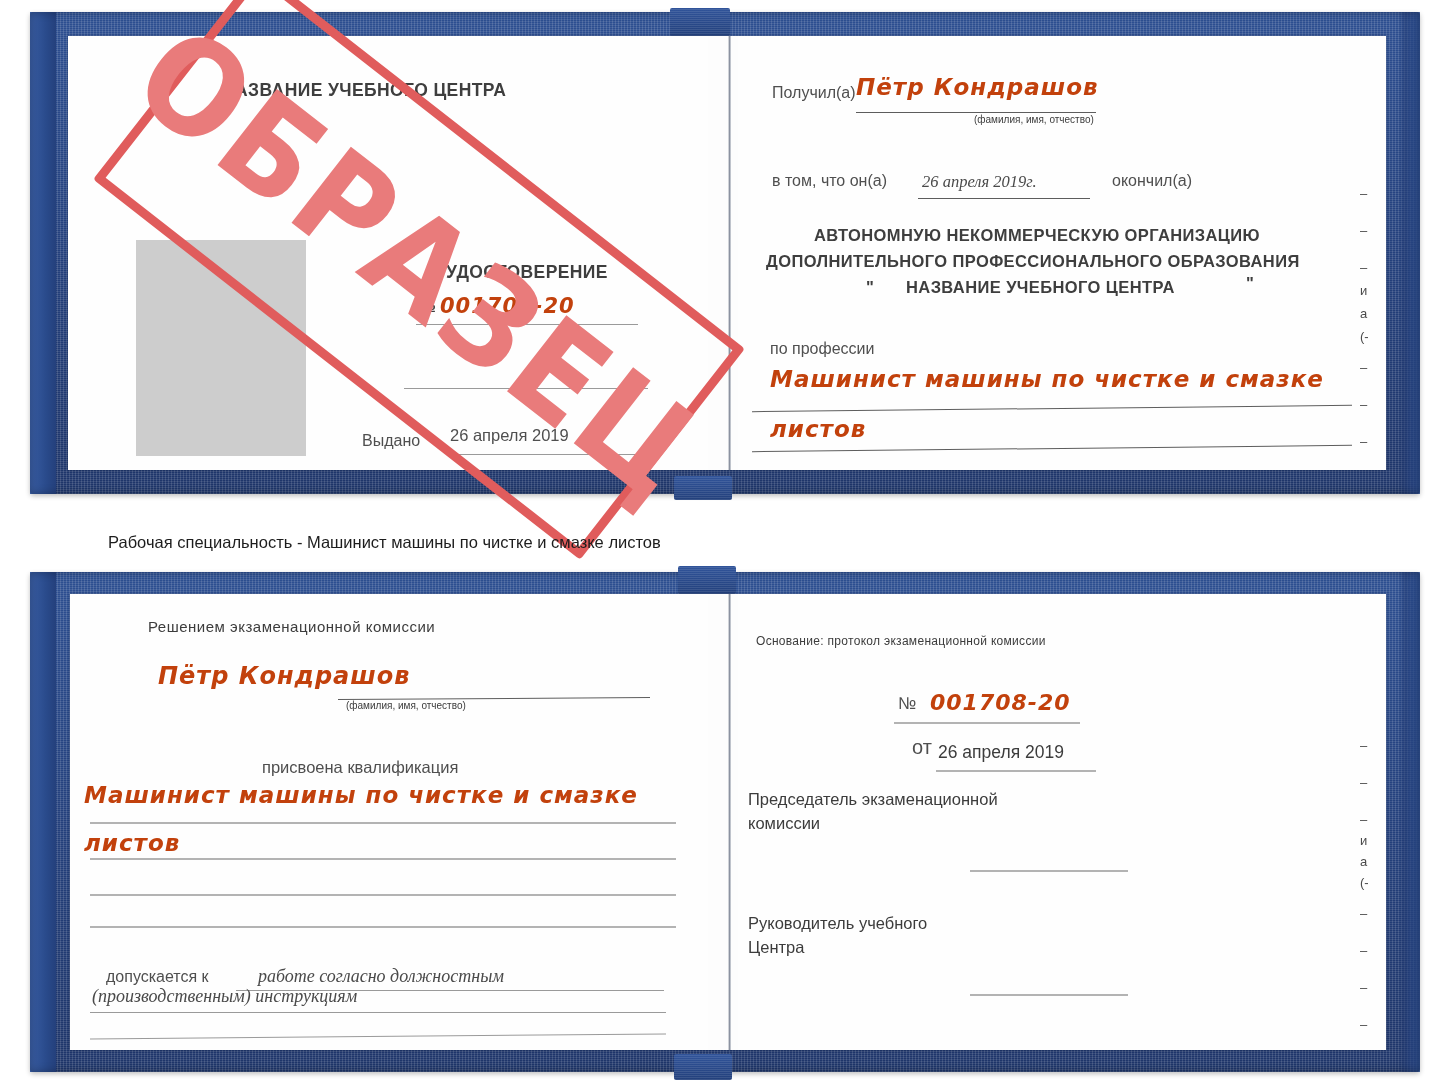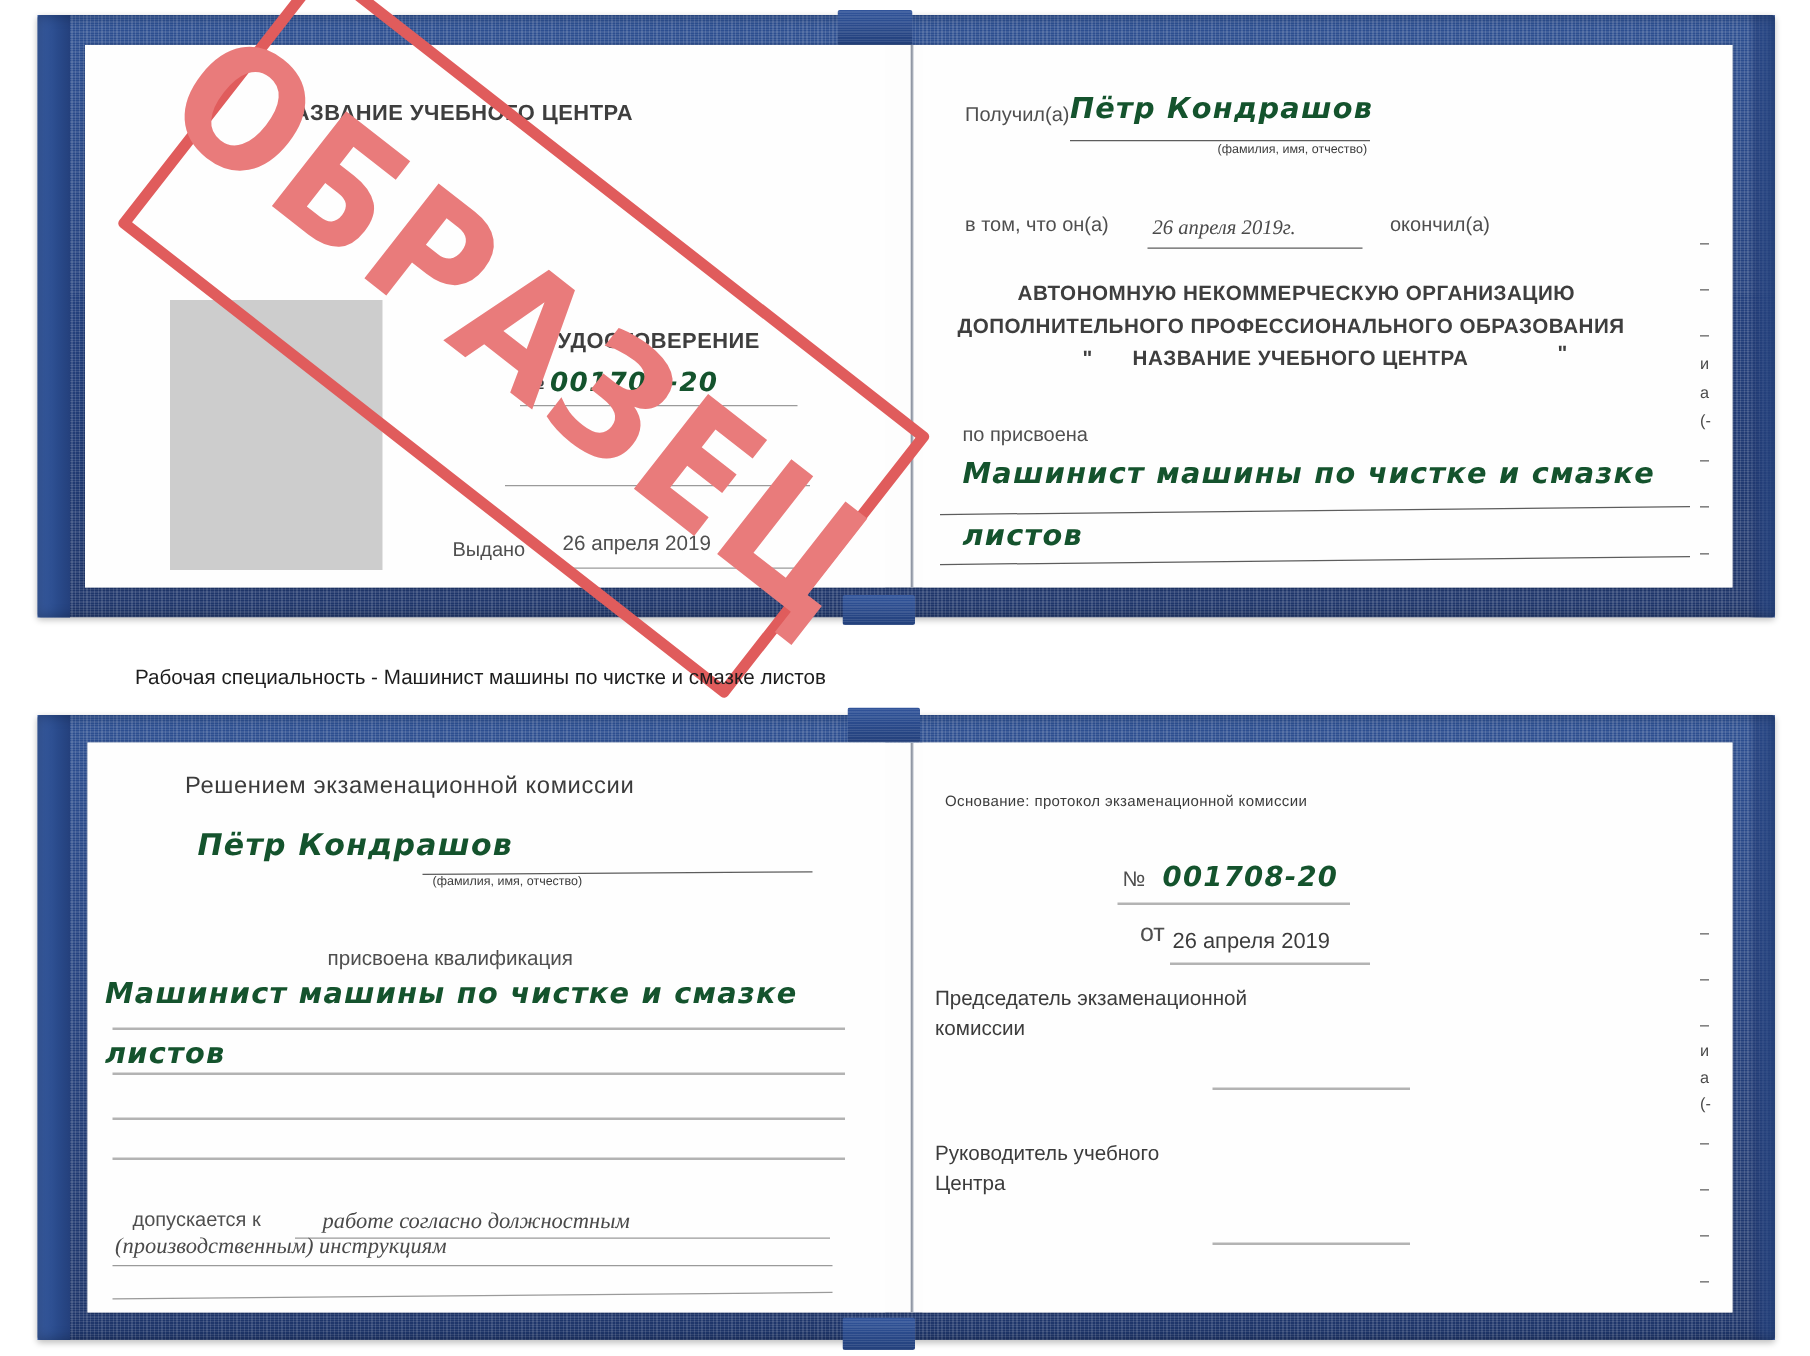--- a/index.html
+++ b/index.html
@@ -32,21 +32,21 @@
   .binding-tab{position:absolute;background:
        repeating-linear-gradient(0deg, rgba(255,255,255,.10) 0 1px, rgba(0,0,0,0) 1px 2px),
        linear-gradient(180deg,#31549a,#23407b);border-radius:2px;}
 
   
   .t{position:absolute;white-space:nowrap;color:#4a4a4a;}
   .hdr{font-weight:bold;letter-spacing:.4px;color:#3e3e3e;}
   .lbl{color:#4f4f4f;}
   .tiny{font-size:10px;color:#3c3c3c;}
   .hand{font-family:"DejaVu Sans","Liberation Sans",sans-serif;
-        color:#14532d;font-style:italic;font-weight:600;letter-spacing:1px;}
+        color:#c2410c;font-style:italic;font-weight:600;letter-spacing:1px;}
   .typed-ital{font-family:"Liberation Serif","DejaVu Serif",serif;font-style:italic;color:#4a4a4a;}
   .line{position:absolute;background:#9a9a9a;height:1px;}
   .line-dark{background:#5d5d5d;}
   .line-thick{height:2px;background:#b3b3b3;}
 
   
   .photo{position:absolute;background:#cdcdcd;}
 
   
   .frag{position:absolute;font-size:13px;color:#4a4a4a;}
@@ -109,21 +109,21 @@
       <div class="t typed-ital" style="left:184px;top:136px;font-size:16.5px;">26 апреля 2019г.</div>
       <div class="line line-dark" style="left:180px;top:162px;width:172px;"></div>
       <div class="t lbl" style="left:374px;top:136px;font-size:16px;">окончил(а)</div>
 
       <div class="t hdr" style="left:76px;top:190px;font-size:16.5px;">АВТОНОМНУЮ НЕКОММЕРЧЕСКУЮ ОРГАНИЗАЦИЮ</div>
       <div class="t hdr" style="left:28px;top:216px;font-size:16.5px;">ДОПОЛНИТЕЛЬНОГО ПРОФЕССИОНАЛЬНОГО ОБРАЗОВАНИЯ</div>
       <div class="t hdr" style="left:128px;top:242px;font-size:16.5px;">"</div>
       <div class="t hdr" style="left:168px;top:242px;font-size:16.5px;">НАЗВАНИЕ УЧЕБНОГО ЦЕНТРА</div>
       <div class="t hdr" style="left:508px;top:238px;font-size:16.5px;">"</div>
 
-      <div class="t lbl" style="left:32px;top:304px;font-size:16px;">по присвоена</div>
+      <div class="t lbl" style="left:32px;top:304px;font-size:16px;">по профессии</div>
       <div class="t hand" style="left:32px;top:330px;font-size:23px;">Машинист машины по чистке и смазке</div>
       <div class="line line-dark" style="left:14px;top:372px;width:600px;transform:rotate(-0.6deg);"></div>
       <div class="t hand" style="left:32px;top:380px;font-size:23px;">листов</div>
       <div class="line line-dark" style="left:14px;top:412px;width:600px;transform:rotate(-0.6deg);"></div>
 
       <div style="position:absolute;right:2px;top:150px;width:24px;text-align:left;">
         <div class="frag" style="position:static;">–</div>
         <div class="frag" style="position:static;margin-top:22px;">–</div>
         <div class="frag" style="position:static;margin-top:22px;">–</div>
         <div class="frag" style="position:static;margin-top:8px;">и</div>
@@ -151,21 +151,21 @@
   <div class="cover-fold"></div>
   <div class="cover-fold-r"></div>
   <div class="cover-inner-sh"></div>
 
   <div class="binding-tab" style="left:648px;top:-6px;width:58px;height:28px;"></div>
 
   <div class="pages" style="left:40px;top:22px;width:1316px;height:456px;">
 
     <div class="page page-left" style="width:638px;">
 
-      <div class="t" style="left:78px;top:24px;font-size:19px;color:#3c3c3c;letter-spacing:.5px;">Решением экзаменационной комиссии</div>
+      <div class="t" style="left:78px;top:24px;font-size:15px;color:#3c3c3c;letter-spacing:.5px;">Решением экзаменационной комиссии</div>
 
       <div class="t hand" style="left:88px;top:68px;font-size:24px;">Пётр Кондрашов</div>
       <div class="line line-dark" style="left:268px;top:104px;width:312px;transform:rotate(-0.4deg);"></div>
       <div class="t tiny" style="left:276px;top:106px;">(фамилия, имя, отчество)</div>
 
       <div class="t lbl" style="left:192px;top:164px;font-size:16.5px;">присвоена квалификация</div>
 
       <div class="t hand" style="left:14px;top:188px;font-size:23px;">Машинист машины по чистке и смазке</div>
       <div class="line line-thick" style="left:20px;top:228px;width:586px;"></div>
 

